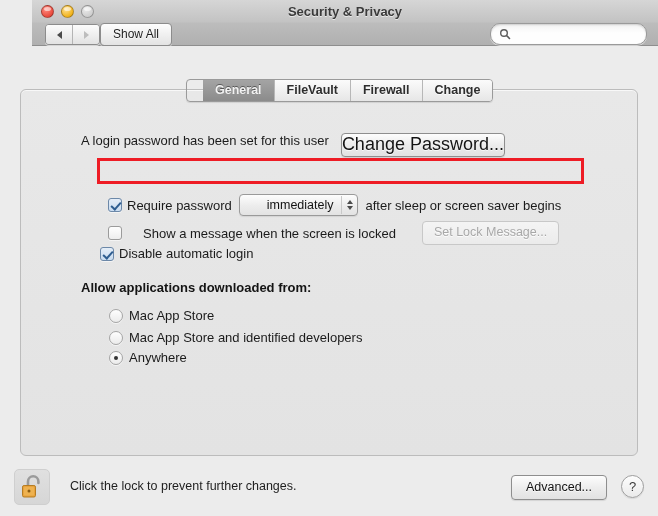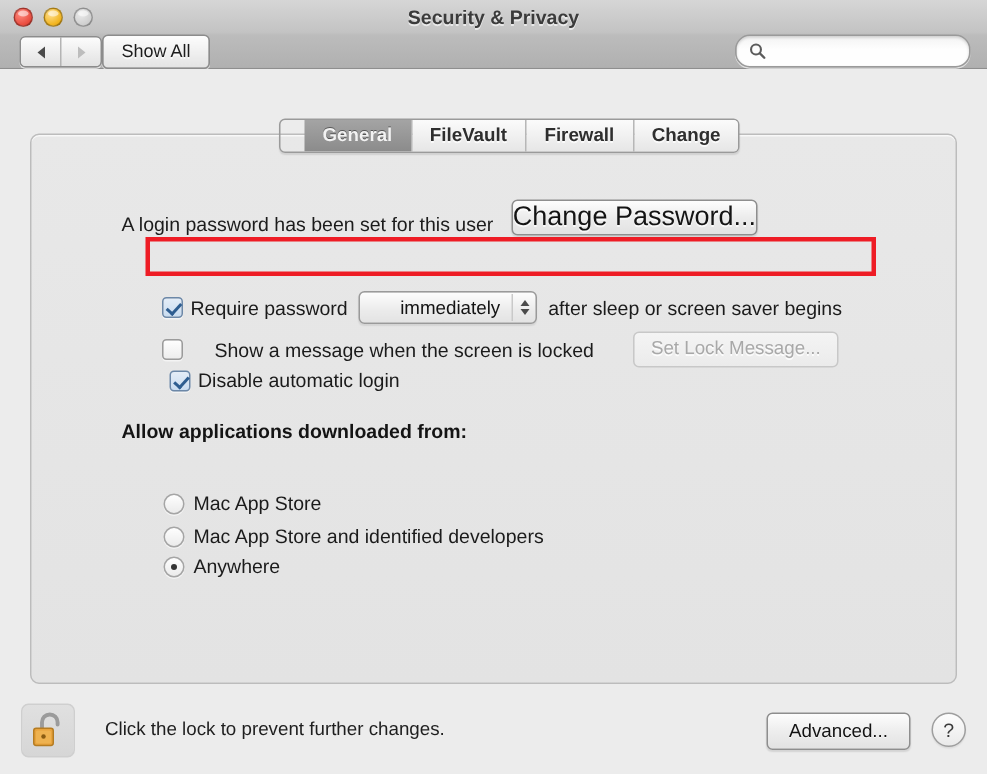--- a/index.html
+++ b/index.html
@@ -24,20 +24,21 @@
     overflow: hidden;
   }
 
   
   #titlebar {
     position: relative;
     height: 46px;
     background: linear-gradient(to bottom, #d6d6d6 0%, #c3c3c3 48%, #bcbcbc 52%, #b0b0b0 100%);
     border-bottom: 1px solid #8e8e8e;
     box-sizing: border-box;
+    margin-left: 32px;
   }
   #traffic {
     position: absolute;
     left: 9px;
     top: 5px;
     display: flex;
     gap: 7px;
   }
   .light {
     width: 13px;
@@ -206,21 +207,21 @@
     font-size: 13px;
     color: #1b1b1b;
   }
 
   
   #login-row {
     position: absolute;
     left: 60px;
     top: 43px;
     display: flex;
-    align-items: flex-end;
+    align-items: flex-start;
     gap: 12px;
   }
   #change-password-btn {
     height: 22px;
     padding: 0 0;
     line-height: 21px;
     font-size: 18px;
     color: #141414;
     border: 1px solid #8e8e8e;
     border-radius: 4px;
@@ -244,21 +245,21 @@
 
   
   .chk-row {
     position: absolute;
     display: flex;
     align-items: center;
     margin-top: 32px;
   }
   #row-require  { left: 87px; top: 72px; }
   #row-message  { left: 87px; top: 99px; gap: 16px; }
-  #row-autologin{ left: 92px; top: 124px; }
+  #row-autologin{ left: 79px; top: 124px; }
 
   .checkbox {
     width: 14px;
     height: 14px;
     box-sizing: border-box;
     border-radius: 3px;
     margin-right: 5px;
     flex: none;
     position: relative;
     border: 1px solid #9b9b9b;
@@ -332,21 +333,20 @@
     top: 190px;
     font-weight: bold;
     font-size: 13px;
     color: #141414;
   }
   .radio-row {
     position: absolute;
     left: 88px;
     display: flex;
     align-items: center;
-    margin-top: 20px;
   }
   #radio-0 { top: 218px; }
   #radio-1 { top: 240px; }
   #radio-2 { top: 260px; }
 
   .radio {
     width: 14px;
     height: 14px;
     box-sizing: border-box;
     border-radius: 50%;

